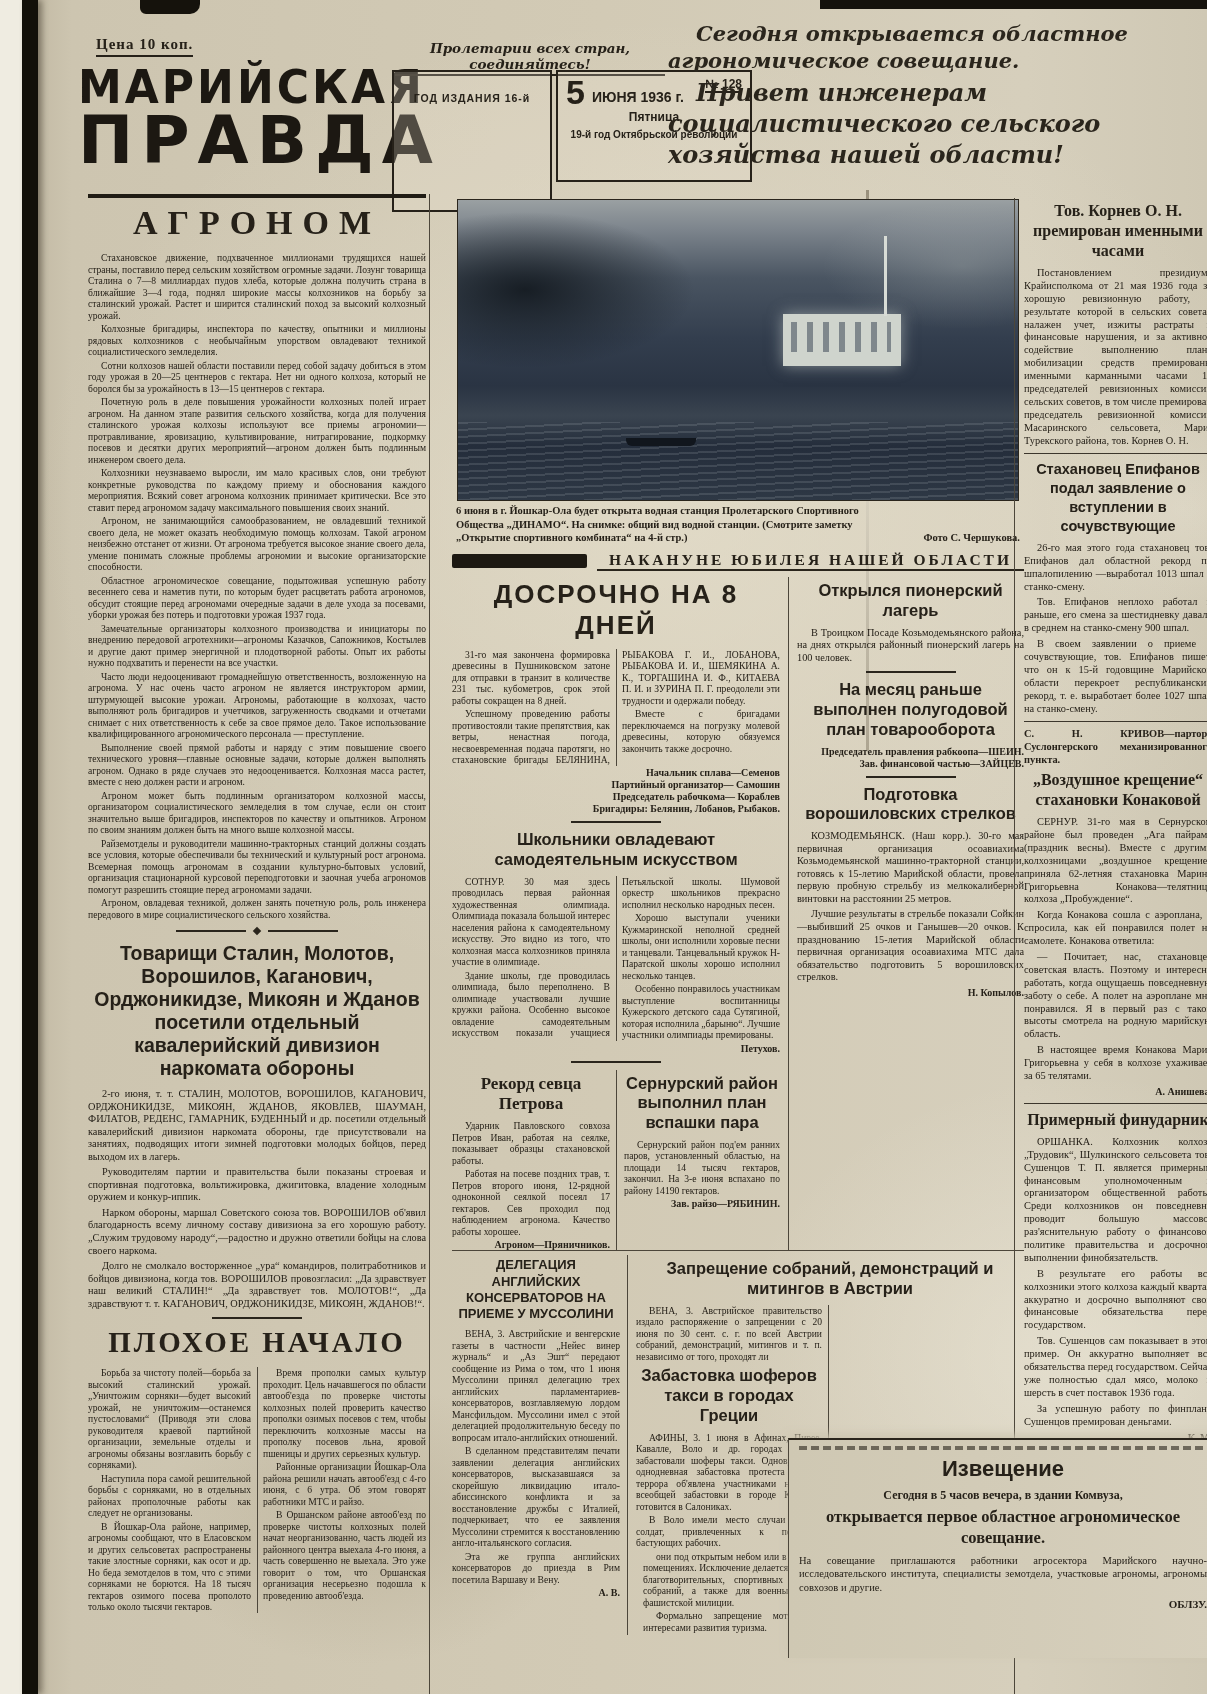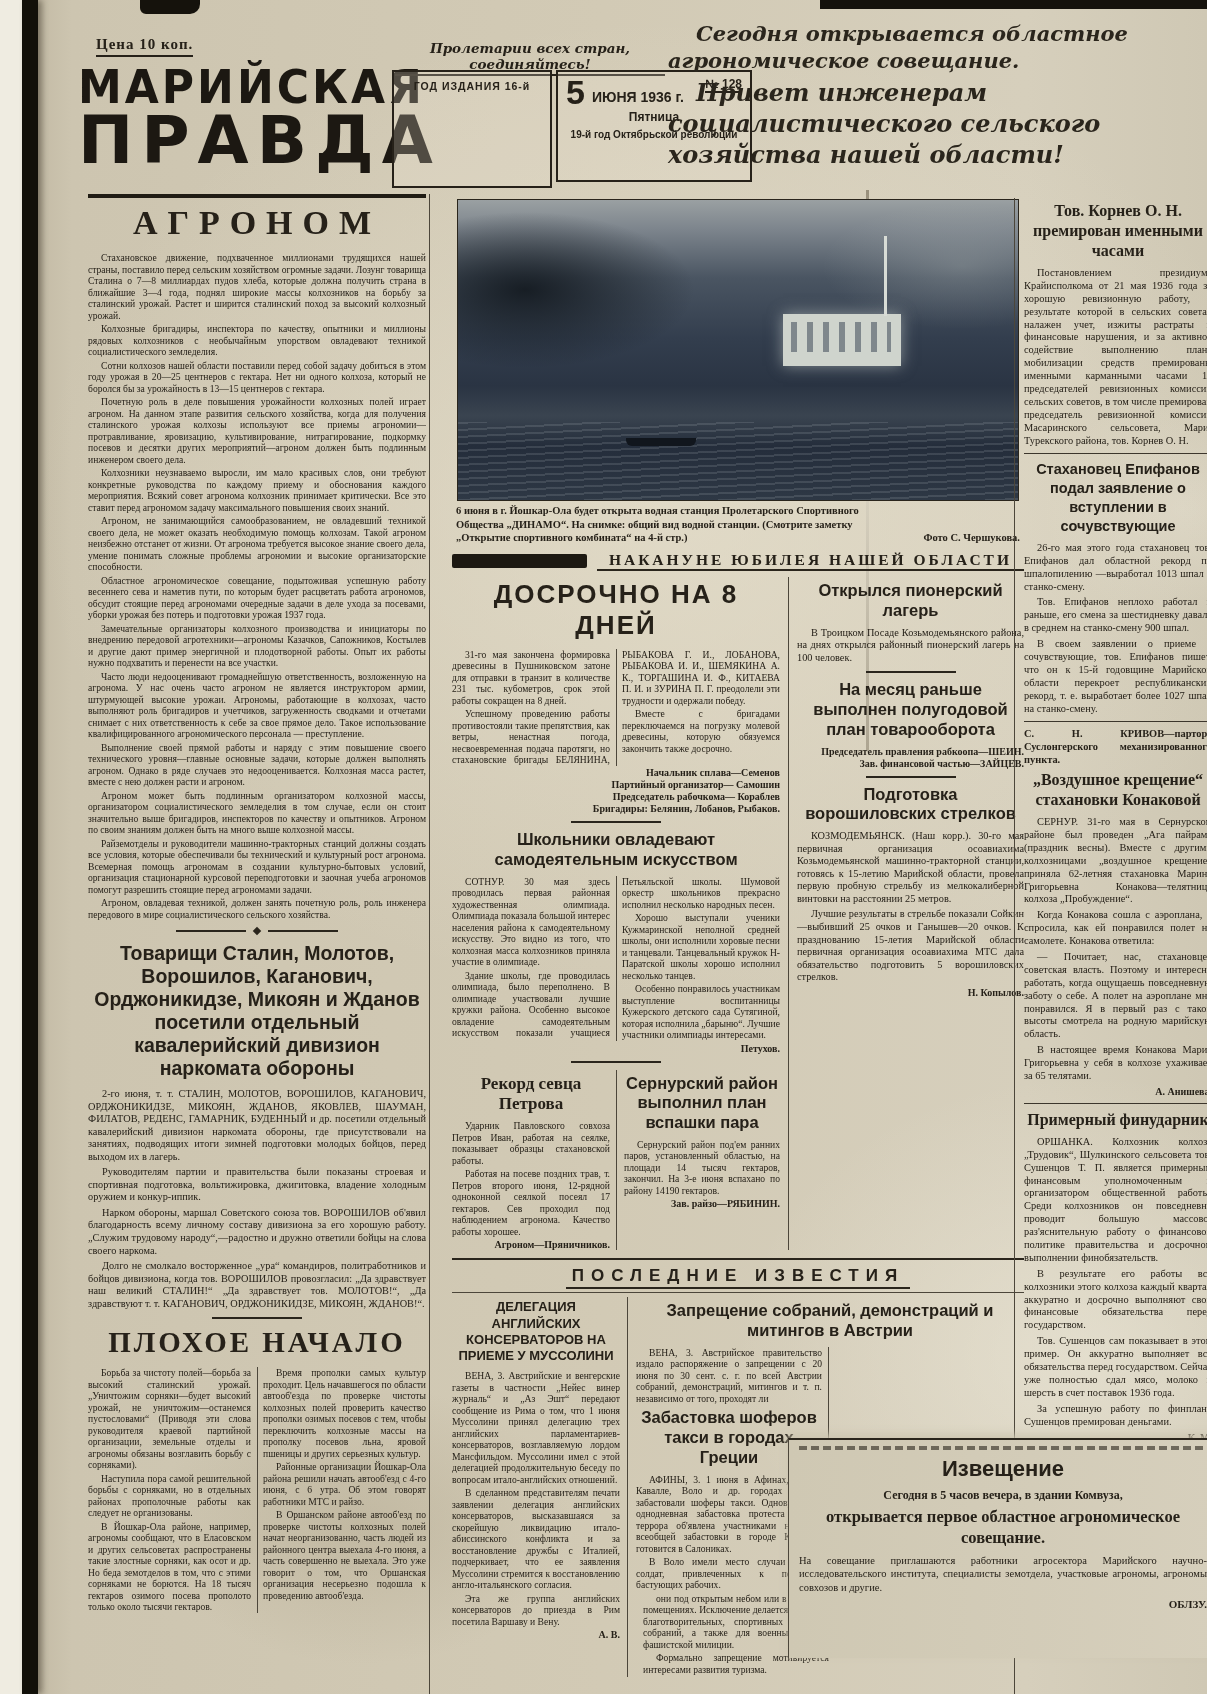--- a/index.html
+++ b/index.html
@@ -23,21 +23,21 @@
           background:linear-gradient(180deg,rgba(90,80,60,.5),rgba(230,225,210,.6) 40%,rgba(90,80,60,.35));}
   
   .price{position:absolute;left:96px;top:36px;font:bold 15px "Liberation Serif",serif;letter-spacing:1px;border-bottom:2px solid #262119;padding-bottom:2px;}
   .masthead{position:absolute;left:78px;top:66px;width:310px;text-align:left;color:#1c1812;
             font-family:"DejaVu Sans",sans-serif;font-weight:bold;}
   .masthead .m1{font-size:44px;letter-spacing:3px;transform:scaleY(1.05);line-height:.95;}
   .masthead .m2{font-size:66px;letter-spacing:8px;line-height:.95;margin-top:2px;}
   .slogan{position:absolute;left:395px;top:40px;width:270px;font:bold italic 13.5px "DejaVu Serif",serif;
           border-bottom:2px solid #262119;padding-bottom:2px;text-align:center;}
   .hbox{position:absolute;border:2px solid #262119;background:rgba(235,229,212,.25);}
-  .issue-box{left:392px;top:70px;width:148px;height:98px;padding:8px 4px;text-align:center;
+  .issue-box{left:392px;top:70px;width:148px;height:98px;padding:20px 4px;text-align:center;
              font-family:"Liberation Sans",sans-serif;font-weight:bold;}
   .issue-box .yl{font-size:10.5px;letter-spacing:1px;}
   .issue-box .org{font-size:11px;letter-spacing:2px;line-height:1.35;margin-top:4px;white-space:pre-line;}
   .date-box{left:556px;top:70px;width:176px;height:98px;padding:5px 8px;
             font-family:"Liberation Sans",sans-serif;font-weight:bold;}
   .date-box .num{float:right;font-size:12px;border-bottom:2px solid #262119;}
   .date-box .d{font-size:34px;float:left;line-height:.9;margin-right:7px;}
   .date-box .mon{font-size:14px;padding-top:12px;}
   .date-box .wd{clear:both;text-align:center;font-size:12px;padding-top:2px;}
   .date-box .rev{text-align:center;font-size:10px;line-height:1.2;margin-top:5px;}
@@ -238,21 +238,21 @@
                 <p class="">Бригадиры: Белянин, Лобанов, Рыбаков.</p>
               </div>
           </article>
           <hr class="minirule">
           <article>
             <h2 class="h-sub">Школьники овладевают самодеятельным искусством</h2>
             <div class="twocol">
                 <p class="p9">СОТНУР. 30 мая здесь проводилась первая районная художественная олимпиада. Олимпиада показала большой интерес населения района к самодеятельному искусству. Это видно из того, что колхозная масса колхозников приняла участие в олимпиаде.</p>
                 <p class="p9">Здание школы, где проводилась олимпиада, было переполнено. В олимпиаде участвовали лучшие кружки района. Особенно высокое овладение самодеятельным искусством показали учащиеся Петьяльской школы. Шумовой оркестр школьников прекрасно исполнил несколько народных песен.</p>
                 <p class="p9">Хорошо выступали ученики Кужмаринской неполной средней школы, они исполнили хоровые песни и танцевали. Танцевальный кружок Н-Паратской школы хорошо исполнил несколько танцев.</p>
-                <p class="p9">Особенно понравилось участникам выступление воспитанницы Кужерского детского сада Сутягиной, которая исполнила „барыню“. Лучшие участники олимпиады интересами.</p>
+                <p class="p9">Особенно понравилось участникам выступление воспитанницы Кужерского детского сада Сутягиной, которая исполнила „барыню“. Лучшие участники олимпиады премированы.</p>
               </div>
             <div class="sig">Петухов.</div>
           </article>
           <hr class="minirule">
           <div class="duo">
             <article class="da">
               <h3 class="h-serif">Рекорд севца Петрова</h3>
               <div>
                   <p class="p9">Ударник Павловского совхоза Петров Иван, работая на сеялке, показывает образцы стахановской работы.</p>
                   <p class="p9">Работая на посеве поздних трав, т. Петров второго июня, 12-рядной одноконной сеялкой посеял 17 гектаров. Сев проходил под наблюдением агронома. Качество работы хорошее.</p>
@@ -289,23 +289,20 @@
             <h3 class="h-sub">Подготовка ворошиловских стрелков</h3>
             <div>
                 <p class="p10">КОЗМОДЕМЬЯНСК. (Наш корр.). 30-го мая первичная организация осоавиахима Козьмодемьянской машинно-тракторной станции, готовясь к 15-летию Марийской области, провела первую пробную стрельбу из мелкокалиберной винтовки на расстоянии 25 метров.</p>
                 <p class="p10">Лучшие результаты в стрельбе показали Сойкин—выбивший 25 очков и Ганышев—20 очков. К празднованию 15-летия Марийской области первичная организация осоавиахима МТС дала обязательство подготовить 5 ворошиловских стрелков.</p>
               </div>
             <div class="sig">Н. Копылов.</div>
           </article>
         </div>
       </div>
 
-      <div class="banner2">
-        <span>ПОСЛЕДНИЕ ИЗВЕСТИЯ</span>
-      </div>
 
       <div class="bottom-cols">
         <div class="bc1">
           <h3 class="h-small">ДЕЛЕГАЦИЯ АНГЛИЙСКИХ КОНСЕРВАТОРОВ НА ПРИЕМЕ У МУССОЛИНИ</h3>
           <div>
               <p class="p9">ВЕНА, 3. Австрийские и венгерские газеты в частности „Нейес винер журналь“ и „Аз Эшт“ передают сообщение из Рима о том, что 1 июня Муссолини принял делегацию трех английских парламентариев-консерваторов, возглавляемую лордом Мансфильдом. Муссолини имел с этой делегацией продолжительную беседу по вопросам итало-английских отношений.</p>
               <p class="p9">В сделанном представителям печати заявлении делегация английских консерваторов, высказавшаяся за скорейшую ликвидацию итало-абиссинского конфликта и за восстановление дружбы с Италией, подчеркивает, что ее заявления Муссолини стремится к восстановлению англо-итальянского согласия.</p>
               <p class="p9">Эта же группа английских консерваторов до приезда в Рим посетила Варшаву и Вену.</p>
             </div>
           <div class="sig">А. В.</div>

